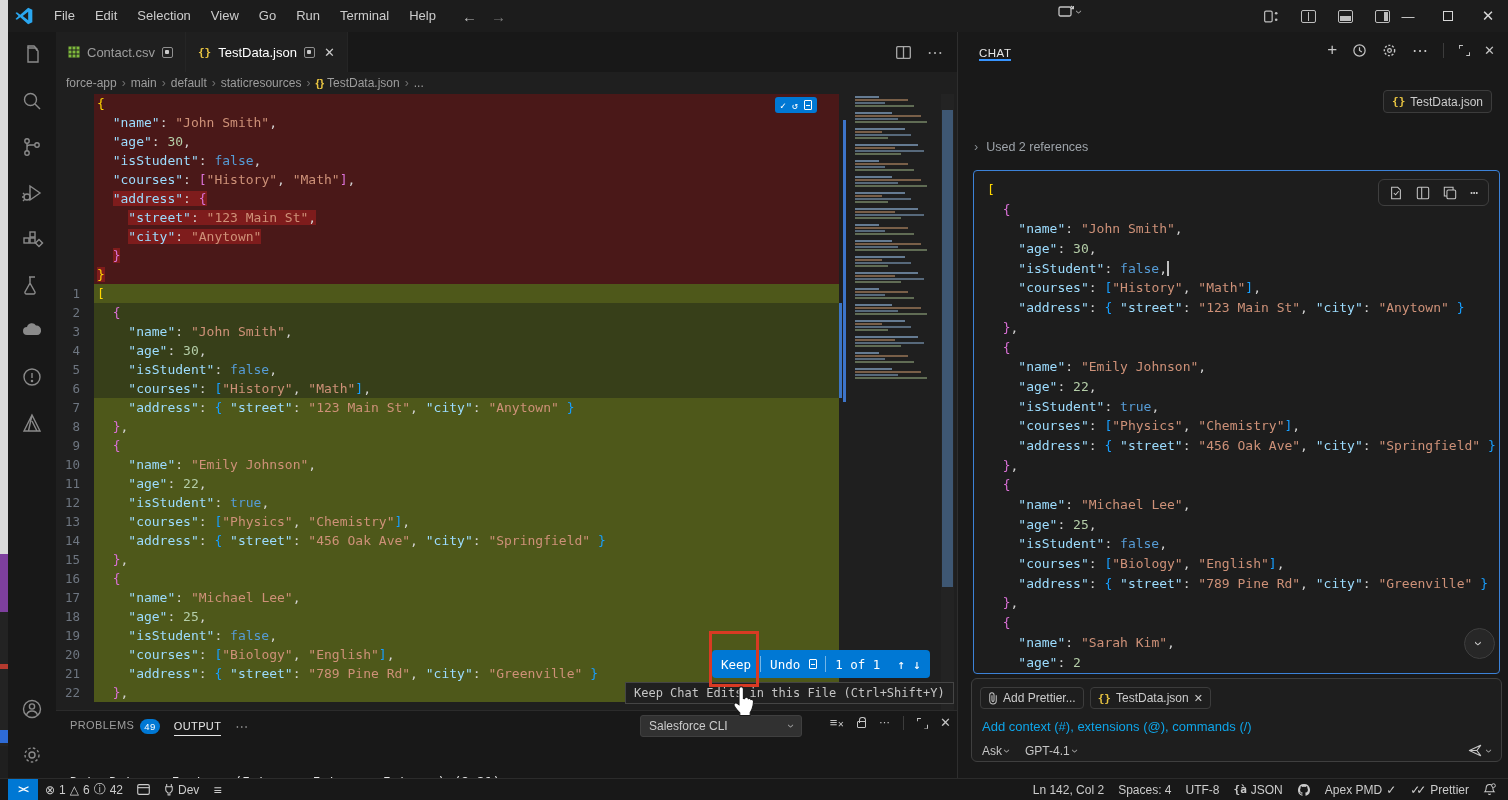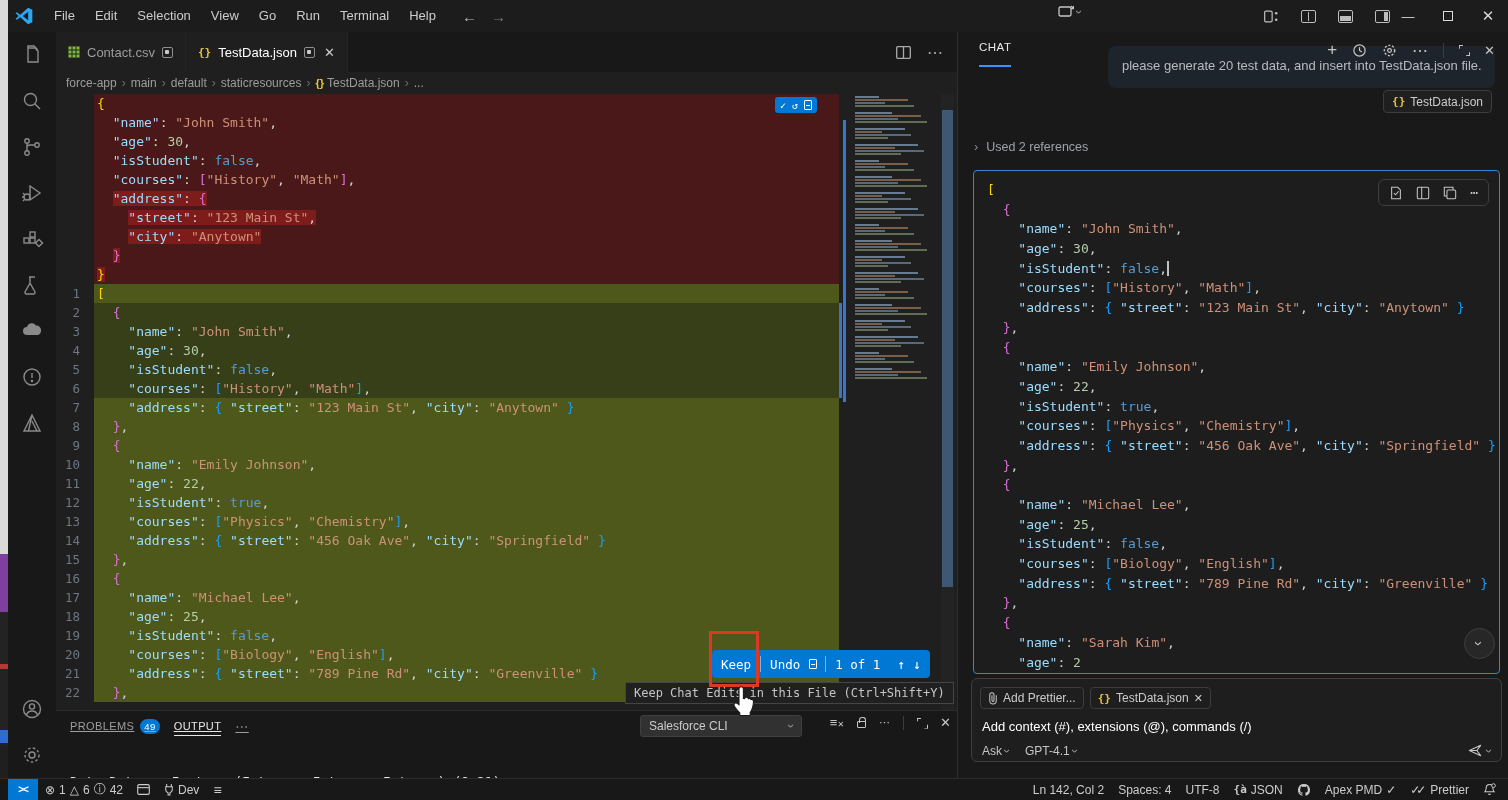--- a/index.html
+++ b/index.html
@@ -82,21 +82,21 @@
   #keep-bar .kb-btn { padding:0 9px; }
   #keep-bar .kb-sep { width:1px; height:16px; background:rgba(255,255,255,.45); }
   #keep-bar .arrows { display:flex; gap:8px; padding:0 8px; font-size:13px; }
   #red-annotation { position:absolute; left:653px; top:537px; width:50px; height:56px; border:3px solid #d93a23; z-index:8; }
   #keep-tooltip { position:absolute; left:569px; top:588px; height:22px; background:#202020; border:1px solid #454545;
                   display:flex; align-items:center; padding:0 8px; font-size:12px; color:#c5c5c5; z-index:7; white-space:nowrap; }
 
   
   #panel { position:absolute; left:0; top:678px; width:901px; height:68px; background:#181818; border-top:1px solid #2b2b2b; }
   #panel-tabs { position:absolute; left:0; top:0; width:901px; height:30px; display:flex; align-items:center; font-size:11px; }
-  .ptab { margin-left:14px; letter-spacing:.4px; color:#9d9d9d; display:flex; align-items:center; gap:6px;text-decoration:underline; }
+  .ptab { margin-left:14px; letter-spacing:.4px; color:#9d9d9d; display:flex; align-items:flex-start; gap:6px; }
   .ptab.active { color:#e7e7e7; border-bottom:1px solid #e7e7e7; padding-bottom:3px; margin-top:3px;}
   #problems-badge { background:#0078d4; color:#fff; border-radius:9px; min-width:18px; height:15px; font-size:9.5px;
                     display:flex; align-items:center; justify-content:center; padding:0 4px; }
   #panel-filter { position:absolute; left:294px; top:4px; width:282px; height:22px; background:#313131;
                   border-radius:3px; color:#8f8f8f; font-size:12px; display:flex; align-items:center; padding-left:8px; }
   #panel-select { position:absolute; left:584px; top:4px; width:162px; height:22px; background:#313131; border:1px solid #3f3f3f;
                   border-radius:3px; color:#cccccc; font-size:12px; display:flex; align-items:center; padding:0 8px; justify-content:space-between;}
   #panel-icons { position:absolute; right:6px; top:4px; display:flex; align-items:center; gap:13px; color:#c5c5c5; }
   .lockico { width:9px; height:7px; border:1.3px solid #c5c5c5; border-radius:1px; position:relative; margin-top:4px;}
   .lockico::before { content:""; position:absolute; left:1px; top:-5px; width:5px; height:5px; border:1.3px solid #c5c5c5;
@@ -105,21 +105,21 @@
   .fsico::before,.fsico::after { content:""; position:absolute; width:10px; height:10px; }
   .fsico::before { border-left:1.4px solid #c5c5c5; border-top:1.4px solid #c5c5c5; clip-path:polygon(0 0,35% 0,35% 35%,0 35%); }
   .fsico::after { border-right:1.4px solid #c5c5c5; border-bottom:1.4px solid #c5c5c5; clip-path:polygon(65% 65%,100% 65%,100% 100%,65% 100%); }
   #output-area { position:absolute; left:14px; top:31px; width:880px; height:37px; font-size:13px; color:#e6e6e6;
                  font-family:"DejaVu Sans Mono","Liberation Mono",monospace; white-space:pre; overflow:hidden; }
   #output-area div { height:19px; line-height:19px; }
 
   
   #chat { position:absolute; left:957px; top:32px; width:551px; height:746px; background:#191919; border-left:1px solid #2e2e2e; }
   #chat-header { position:absolute; left:0; top:0; width:551px; height:36px; display:flex; align-items:center; }
-  #chat-title { margin-left:21px; font-size:11.5px; letter-spacing:.5px; color:#e7e7e7; border-bottom:2px solid #3794ff; padding-bottom:12px; margin-top:8px;text-align:center;}
+  #chat-title { margin-left:21px; font-size:11.5px; letter-spacing:.5px; color:#e7e7e7; border-bottom:2px solid #3794ff; padding-bottom:0; margin-top:8px;text-align:center;}
   #chat-actions { margin-left:auto; display:flex; align-items:center; gap:15px; padding-right:14px; color:#c5c5c5; }
   .ca-sep { width:1px; height:15px; background:#3c3c3c; }
   #user-bubble { position:absolute; left:150px; top:14px; right:13px; height:42px; background:#1e242c; border-radius:8px;
                  overflow:hidden; font-size:13px; color:#b7bcc3; }
   #user-bubble div { padding:12px 14px 0 14px; white-space:nowrap; }
   #msg-attach-pill { position:absolute; right:16px; top:58px; height:23px; border:1px solid #3c3c3c; border-radius:4px;
                      display:flex; align-items:center; gap:5px; padding:0 8px; font-size:12px; color:#cccccc; background:#1f1f1f;}
   .json-glyph { color:#e8c441; font-weight:bold; font-size:11px; font-family:"DejaVu Sans Mono",monospace; }
   #references-row { position:absolute; left:16px; top:108px; font-size:12.5px; color:#9da3a9; display:flex; gap:8px; align-items:center;}
   #code-block { position:absolute; left:15px; top:138px; right:8px; height:504px; background:#1d1d1d;
@@ -129,21 +129,21 @@
   #chat-code .crow2 { height:19.7px; line-height:19.7px; color:#d4d4d4; }
   #cb-toolbar { position:absolute; right:10px; top:8px; height:27px; border:1px solid #3f3f3f; border-radius:6px;
                 background:#1d1d1d; display:flex; align-items:center; gap:13px; padding:0 10px; color:#c5c5c5; z-index:3;}
   #scroll-down-btn { position:absolute; left:506px; top:596px; width:31px; height:31px; border-radius:50%;
                      background:#272727; border:1px solid #3f3f3f; display:flex; align-items:center; justify-content:center; z-index:4;}
   #chat-input { position:absolute; left:13px; top:646px; right:6px; height:84px; background:#1e1e1e;
                 border:1px solid #3f3f3f; border-radius:6px; }
   .ctx-pill { height:22px; border:1px solid #3c3c3c; border-radius:4px; display:flex; align-items:center; gap:5px;
               padding:0 7px; font-size:12px; color:#cccccc; }
   #input-pills { position:absolute; left:8px; top:8px; display:flex; gap:6px; }
-  #input-placeholder { position:absolute; left:10px; top:40px; font-size:13px; color:#ffffff; }
+  #input-placeholder { position:absolute; left:10px; top:40px; font-size:13px; color:#0ea5e9; }
   #input-bottom { position:absolute; left:10px; right:10px; top:64px; display:flex; align-items:center; gap:16px;
                   font-size:12px; color:#c5c5c5; }
   .chev { display:inline-block; transform:rotate(90deg); font-size:12px; color:#9a9a9a; }
   #send-area { margin-left:auto; display:flex; align-items:center; gap:4px; }
 
   
   #statusbar { position:absolute; left:0; top:778px; width:1508px; height:22px; background:#181818;
                border-top:1px solid #2b2b2b; display:flex; align-items:center; font-size:12px; color:#cccccc; z-index:30;}
   #remote-ind { width:30px; height:22px; background:#0078d4; color:#fff; display:flex; align-items:center;
                 justify-content:center; font-size:10px; font-weight:bold; letter-spacing:-1px; margin-left:8px; }
@@ -508,23 +508,20 @@
         </div>
       </div>
       <div id="output-area">
         <div>Date Date.newInstance(Integer, Integer, Integer) (9:21)</div>
         
       </div>
     </div>
   </div>
 
   <div id="chat">
-    <div id="user-bubble">
-      <div>please generate 20 test data, and insert into TestData.json file.</div>
-    </div>
     <div id="chat-header">
       <span id="chat-title">CHAT</span>
       <div id="chat-actions">
         <span style="font-size:17px;">+</span>
         <svg width="15" height="15" viewBox="0 0 16 16">
             <circle cx="8" cy="8" r="6" stroke="#c5c5c5" stroke-width="1.3" fill="none"></circle>
             <path d="M8 4.5 v3.5 l2.5 1.5" stroke="#c5c5c5" stroke-width="1.3" fill="none"></path>
           </svg>
         <svg width="15" height="15" viewBox="0 0 16 16">
             <circle cx="8" cy="8" r="5.5" stroke="#c5c5c5" stroke-width="1.5" stroke-dasharray="2.2 1.8" fill="none"></circle>

